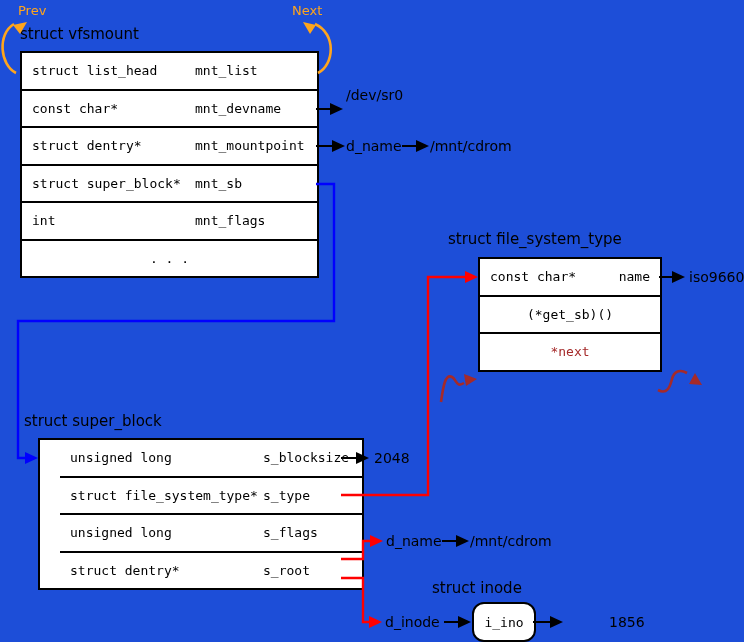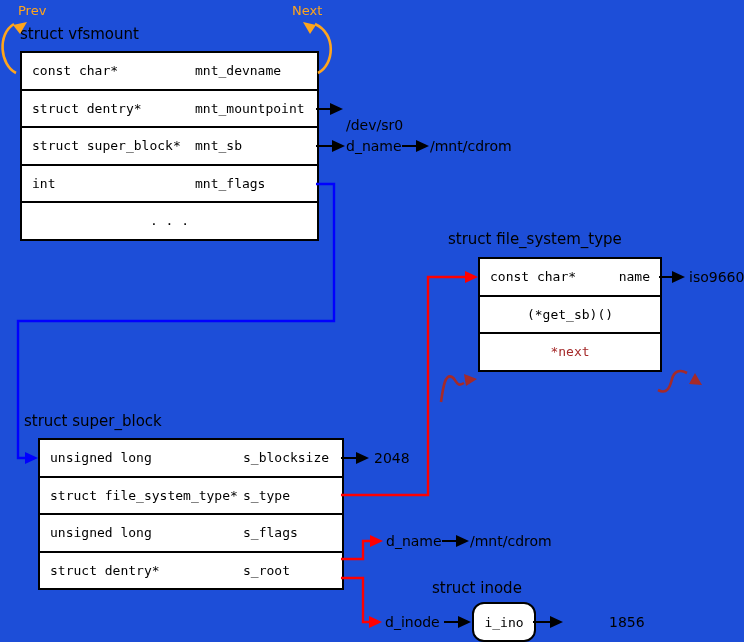--- a/index.html
+++ b/index.html
@@ -30,20 +30,24 @@
   <div class="navlbl" style="left:18px;top:3px;">Prev</div>
   <div class="navlbl" style="left:292px;top:3px;">Next</div>
 
   <div class="title" style="left:20px;top:25px;width:295px;">struct vfsmount</div>
   <div class="title" style="left:448px;top:230px;width:240px;">struct file_system_type</div>
   <div class="title" style="left:24px;top:412px;width:302px;">struct super_block</div>
   <div class="title" style="left:432px;top:579px;width:140px;">struct inode</div>
 
   <div class="tbl vfs" style="left:20px;top:51px;width:295px;">
     <div class="row">
+      <span class="c-type">struct list_head</span>
+      <span class="c-name">mnt_list</span>
+    </div>
+    <div class="row">
       <span class="c-type">const char*</span>
       <span class="c-name">mnt_devname</span>
     </div>
     <div class="row">
       <span class="c-type">struct dentry*</span>
       <span class="c-name">mnt_mountpoint</span>
     </div>
     <div class="row">
       <span class="c-type">struct super_block*</span>
       <span class="c-name">mnt_sb</span>
@@ -57,42 +61,42 @@
 
   <div class="tbl fst" style="left:478px;top:257px;width:180px;">
     <div class="row split">
       <span>const char*</span>
       <span>name</span>
     </div>
     <div class="row center">(*get_sb)()</div>
     <div class="row center darkred">*next</div>
   </div>
 
-  <div class="tbl sb" style="left:38px;top:438px;width:302px;">
+  <div class="tbl sb" style="left:38px;top:438px;width:302px;padding-left:20px;">
     <div class="row">
       <span class="c-type">unsigned long</span>
       <span class="c-name">s_blocksize</span>
     </div>
     <div class="row">
       <span class="c-type">struct file_system_type*</span>
       <span class="c-name">s_type</span>
     </div>
     <div class="row">
       <span class="c-type">unsigned long</span>
       <span class="c-name">s_flags</span>
     </div>
     <div class="row">
       <span class="c-type">struct dentry*</span>
       <span class="c-name">s_root</span>
     </div>
   </div>
 
   <div class="inodebox" style="left:472px;top:602px;width:60px;height:36px;border-radius:12px;">i_ino</div>
 
-  <div class="lbl" style="left:346px;top:116px;">/dev/sr0</div>
+  <div class="lbl" style="left:346px;top:86px;">/dev/sr0</div>
   <div class="lbl" style="left:346px;top:137px;">d_name</div>
   <div class="lbl" style="left:430px;top:137px;">/mnt/cdrom</div>
   <div class="lbl" style="left:689px;top:268px;">iso9660</div>
   <div class="lbl" style="left:374px;top:449px;">2048</div>
   <div class="lbl" style="left:386px;top:532px;">d_name</div>
   <div class="lbl" style="left:470px;top:532px;">/mnt/cdrom</div>
   <div class="lbl" style="left:385px;top:613px;">d_inode</div>
   <div class="lbl" style="left:567px;top:613px;margin-left:42px;">1856</div>
 
   <svg class="overlay" width="744" height="642" viewBox="0 0 744 642">

